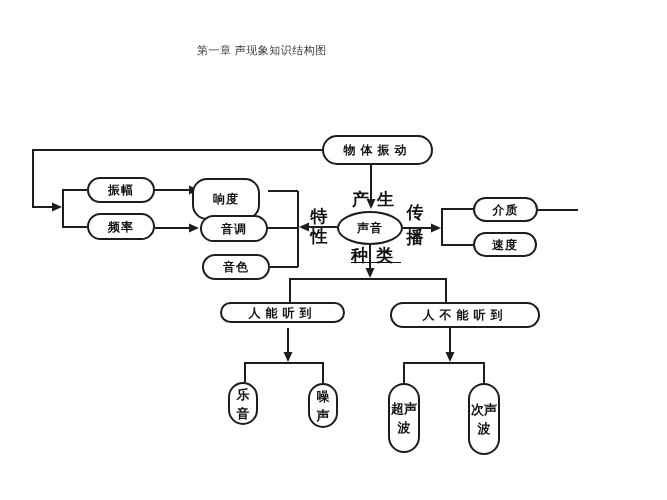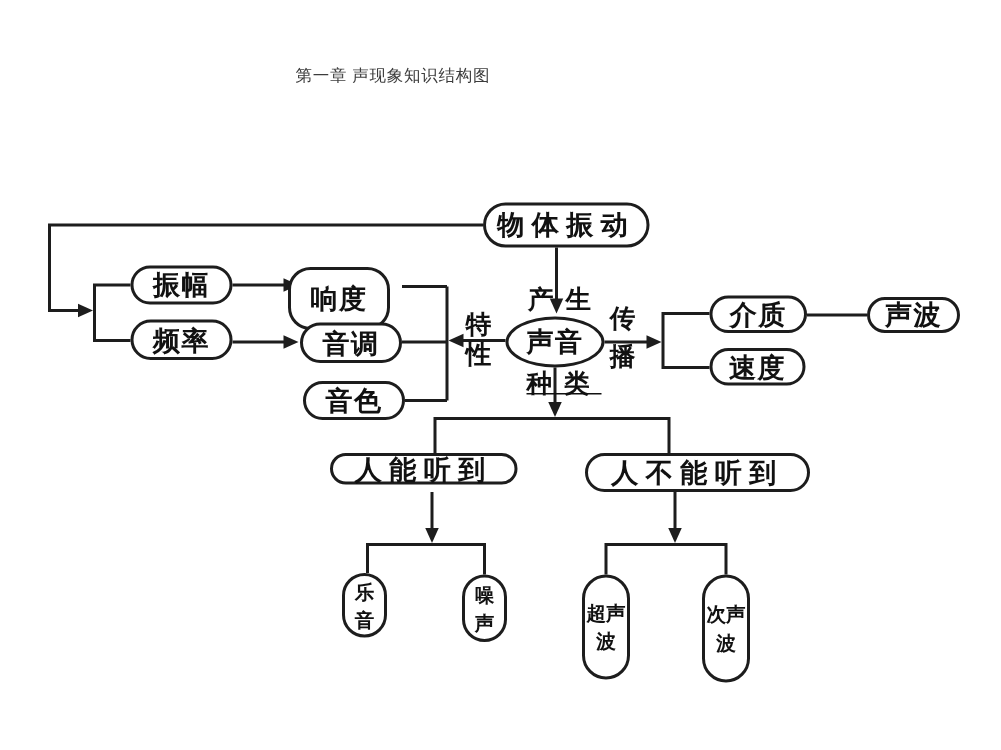--- a/index.html
+++ b/index.html
@@ -38,21 +38,21 @@
     position: absolute;
     box-sizing: border-box;
     display: flex;
     align-items: center;
     justify-content: center;
     border: 2px solid var(--stroke);
     border-radius: 15px;
     background: var(--background);
     color: var(--ink);
     font-weight: bold;
-    font-size: 18px;
+    font-size: 12px;
     letter-spacing: 1px;
     text-align: center;
     line-height: 1;
   }
   .node.wide { letter-spacing: 5px; }
   .node.ellipse { border-radius: 50%; }
   .node.vnode {
     font-size: 13px;
     letter-spacing: 0;
     line-height: 19px;
@@ -153,21 +153,20 @@
   <div class="node" style="left:87px;top:177px;width:68px;height:26px;">振幅</div>
 
   <div class="node" style="left:192px;top:178px;width:68px;height:42px;">响度</div>
   <div class="node" style="left:200px;top:215px;width:68px;height:27px;">音调</div>
   <div class="node" style="left:202px;top:254px;width:68px;height:26px;">音色</div>
 
   <div class="node ellipse" style="left:337px;top:211px;width:66px;height:34px;">声音</div>
 
   <div class="node" style="left:473px;top:197px;width:65px;height:25px;">介质</div>
   <div class="node" style="left:473px;top:232px;width:64px;height:25px;">速度</div>
-  <div class="node" style="left:578px;top:198px;width:62px;height:24px;">声波</div>
 
   <div class="node wide" style="left:220px;top:302px;width:125px;height:21px;">人能听到</div>
   <div class="node wide" style="left:390px;top:302px;width:150px;height:26px;">人不能听到</div>
 
   <div class="node vnode" style="left:228px;top:382px;width:30px;height:43px;">乐音</div>
   <div class="node vnode" style="left:308px;top:383px;width:30px;height:45px;">噪声</div>
   <div class="node vnode" style="left:468px;top:383px;width:32px;height:72px;">次声波</div>
   <div class="node vnode" style="left:388px;top:383px;width:32px;height:70px;">超声波</div>
 
   <div class="elabel pair" style="left:352px;top:191px;">产生</div>

